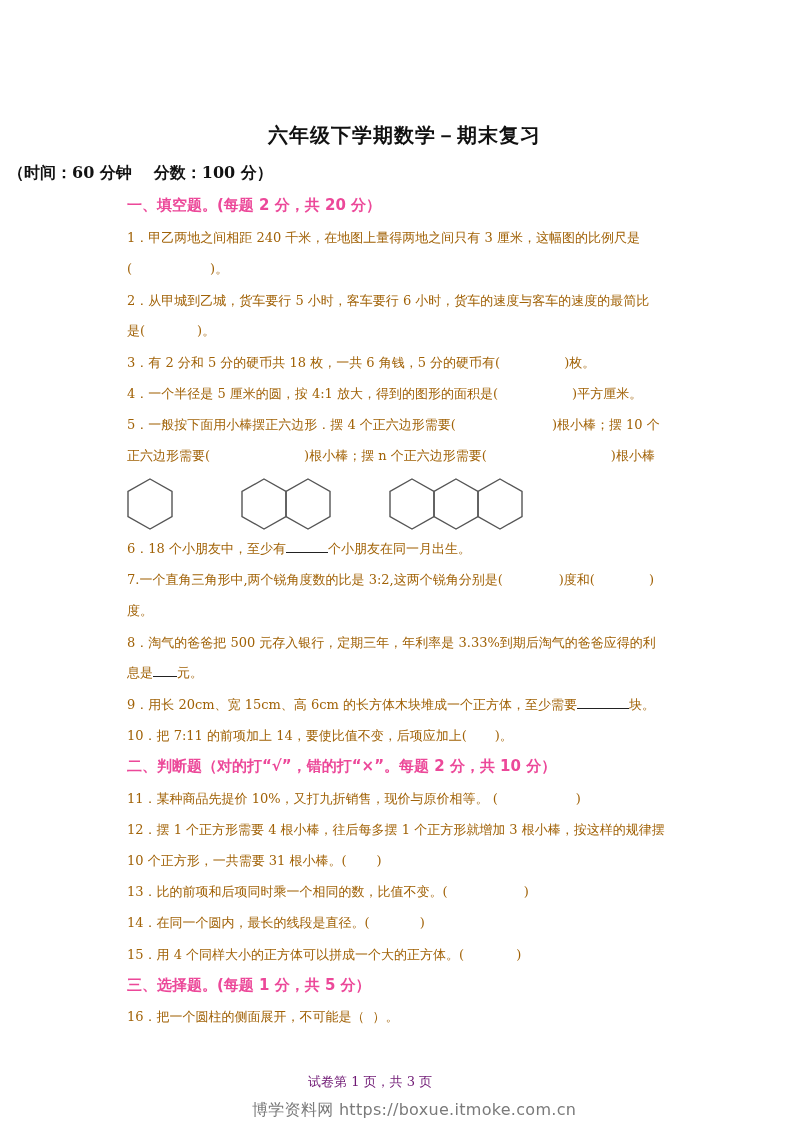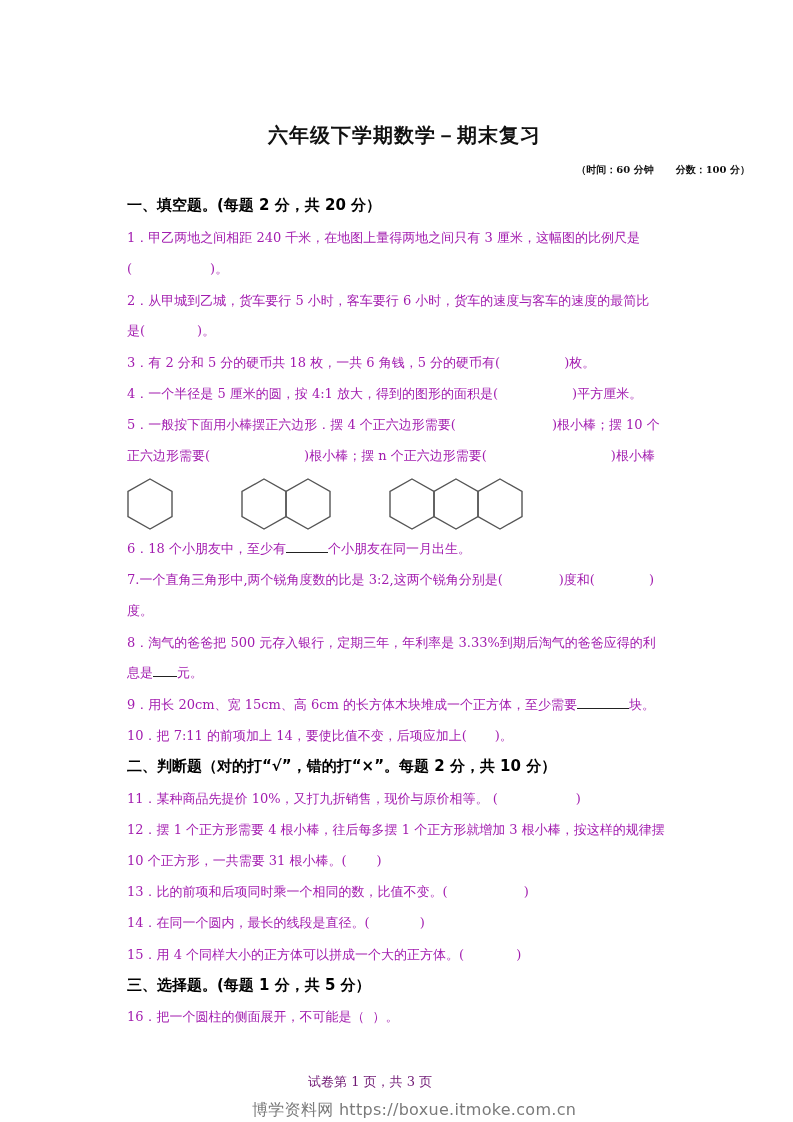--- a/index.html
+++ b/index.html
@@ -8,30 +8,30 @@
       font-family: "DejaVu Serif", "Liberation Serif", serif;
       color: #1a1a1a;
     }
     .page { position: absolute; left: 8px; top: 0; width: 793px; height: 1122px; }
     .title {
       position: absolute; left: 0; width: 793px; top: 122px; text-align: center;
       font-family: "DejaVu Sans", "Liberation Sans", sans-serif;
       font-weight: bold; font-size: 20px; letter-spacing: 1px; color: #111;
     }
     .subtitle {
-      position: absolute; left: 0; width: 742px; top: 163px; text-align: right;
-      font-weight: bold; font-size: 10px; color: #111;
+      position: absolute; left: 0; width: 742px; top: 163px; text-align: left;
+      font-weight: bold; font-size: 16px; color: #111;
     }
     .subtitle .gap { display: inline-block; width: 22px; }
     .section {
-      position: absolute; left: 119px; font-weight: bold; font-size: 15px; color: #000000;
+      position: absolute; left: 119px; font-weight: bold; font-size: 15px; color: #ec4899;
       font-family: "DejaVu Sans", "Liberation Sans", sans-serif;
     }
     .line {
-      position: absolute; left: 119px; font-size: 13px; line-height: 18px; white-space: nowrap; color: #a21caf;
+      position: absolute; left: 119px; font-size: 13px; line-height: 18px; white-space: nowrap; color: #a16207;
     }
     .blank { display: inline-block; }
     .uline { display: inline-block; border-bottom: 1px solid #222; height: 12px; vertical-align: baseline; }
     .hexes { position: absolute; left: 119px; top: 476px; width: 400px; height: 54px; }
     .footer-page {
       position: absolute; top: 1073px; left: 300px; font-size: 13px; color: #701a75;
     }
     .watermark {
       position: absolute; top: 1068px; left: 244px; font-size: 16px; color: #7a7a7a;
       font-family: "DejaVu Sans", "Liberation Sans", sans-serif; letter-spacing: 0.3px;

